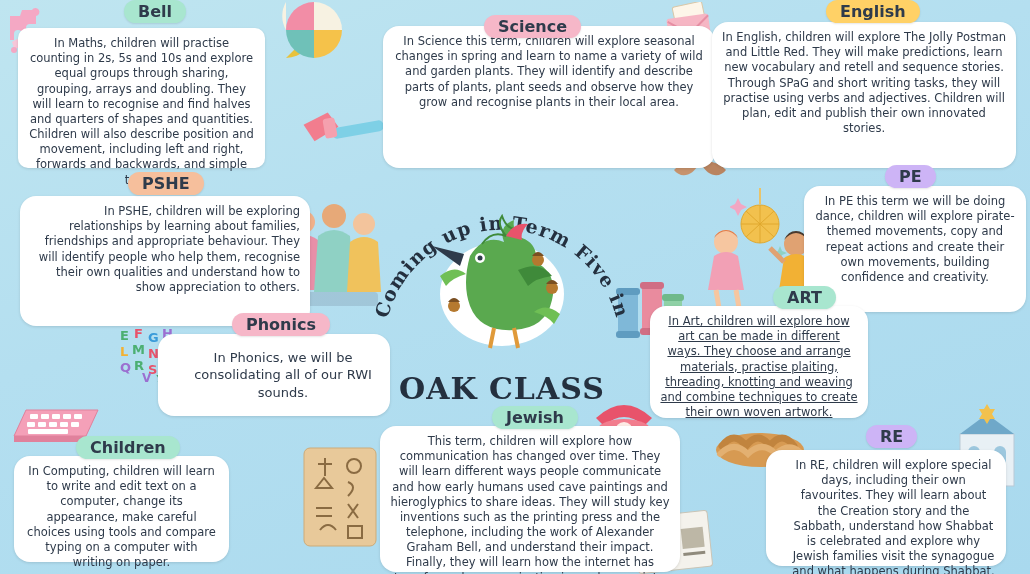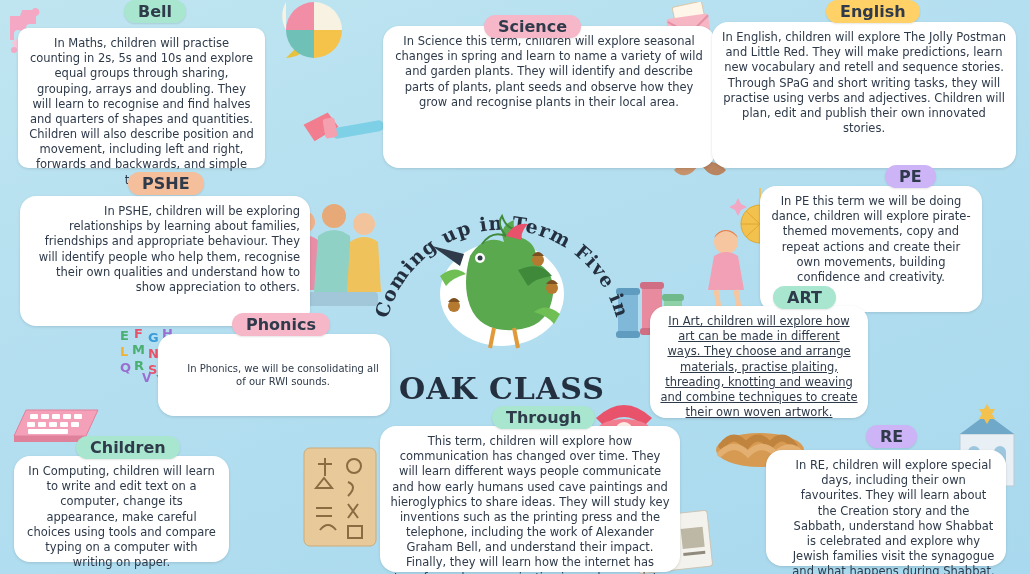--- a/index.html
+++ b/index.html
@@ -49,21 +49,21 @@
 
   .c-science { left: 383px; top: 26px;  width: 332px; height: 142px; }
   .l-science { left: 484px; top: 4px;   background: #f6b7c8; margin-top: 11px; }
 
   .c-english { left: 712px; top: 22px;  width: 304px; height: 146px; }
   .l-english { left: 826px; top: 0px;   background: #ffd166; }
 
   .c-pshe    { left: 20px;  top: 196px; width: 290px; height: 130px; text-align: right; }
   .l-pshe    { left: 128px; top: 172px; background: #f6bf9c; }
 
-  .c-pe      { left: 760px; top: 186px; width: 222px; height: 126px; }
+  .c-pe      { left: 804px; top: 186px; width: 222px; height: 126px; }
   .l-pe      { left: 885px; top: 165px; background: #cdb4f6; }
 
   .c-phonics { left: 158px; top: 334px; width: 232px; height: 82px; }
   .l-phonics { left: 232px; top: 313px; background: #f6b7c8; }
 
   .c-art     { left: 650px; top: 306px; width: 218px; height: 112px; text-decoration: underline; }
   .l-art     { left: 737px; top: 286px; background: #a8e6cf; margin-left: 36px; }
 
   .c-computing { left: 14px; top: 456px; width: 215px; height: 106px; }
   .l-computing { left: 76px; top: 436px; background: #a8e6cf; }
@@ -337,38 +337,38 @@
   <div class="card c-pshe">
     <span>In PSHE, children will be exploring relationships by learning about families, friendships and appropriate behaviour. They will identify people who help them, recognise their own qualities and understand how to show appreciation to others.</span>
   </div>
   <div class="label l-pshe">PSHE</div>
 
   <div class="card c-pe">
     <span>In PE this term we will be doing dance, children will explore pirate-themed movements, copy and repeat actions and create their own movements, building confidence and creativity.</span>
   </div>
   <div class="label l-pe">PE</div>
 
-  <div class="card c-phonics" style="display:flex;align-items:center;justify-content:center;font-size:10px;padding-left:28px;">
+  <div class="card c-phonics" style="display:flex;align-items:center;justify-content:center;font-size:13px;padding-left:28px;">
     <span>In Phonics, we will be consolidating all of our RWI sounds.</span>
   </div>
   <div class="label l-phonics">Phonics</div>
 
   <div class="card c-art">
     <span>In Art, children will explore how art can be made in different ways. They choose and arrange materials, practise plaiting, threading, knotting and weaving and combine techniques to create their own woven artwork.</span>
   </div>
   <div class="label l-art">ART</div>
 
   <div class="card c-computing">
     <span>In Computing, children will learn to write and edit text on a computer, change its appearance, make careful choices using tools and compare typing on a computer with writing on paper.</span>
   </div>
   <div class="label l-computing">Children</div>
 
   <div class="card c-history">
     <span>This term, children will explore how communication has changed over time. They will learn different ways people communicate and how early humans used cave paintings and hieroglyphics to share ideas. They will study key inventions such as the printing press and the telephone, including the work of Alexander Graham Bell, and understand their impact. Finally, they will learn how the internet has transformed communication in modern society.</span>
   </div>
-  <div class="label l-history">Through</div>
+  <div class="label l-history">Jewish</div>
 
   <div class="card c-re">
     <span>In RE, children will explore special days, including their own favourites. They will learn about the Creation story and the Sabbath, understand how Shabbat is celebrated and explore why Jewish families visit the synagogue and what happens during Shabbat.</span>
   </div>
   <div class="label l-re">RE</div>
 
 </div>
 
 </body></html>

